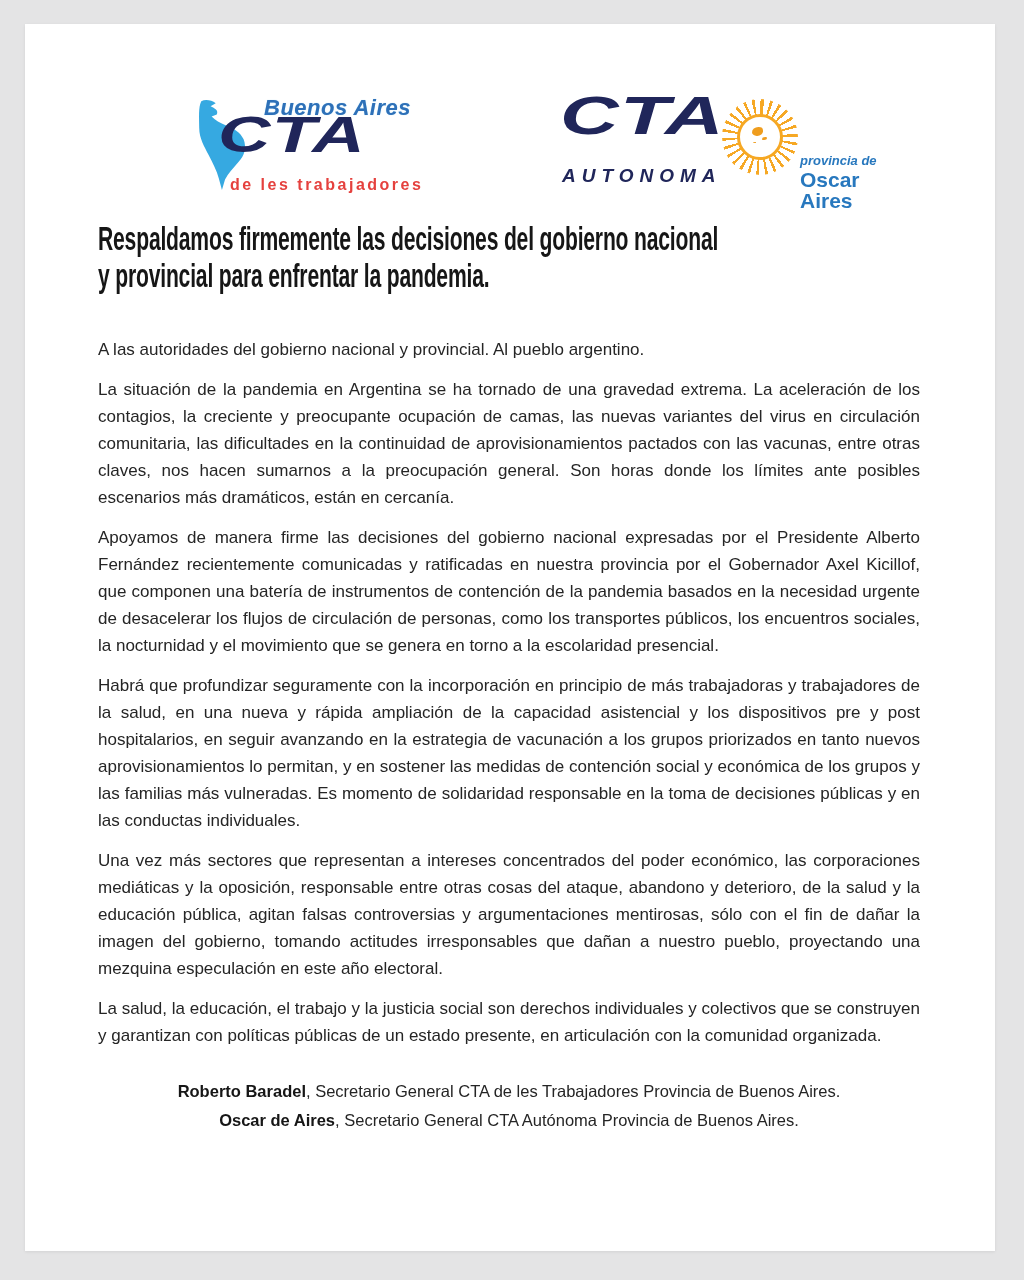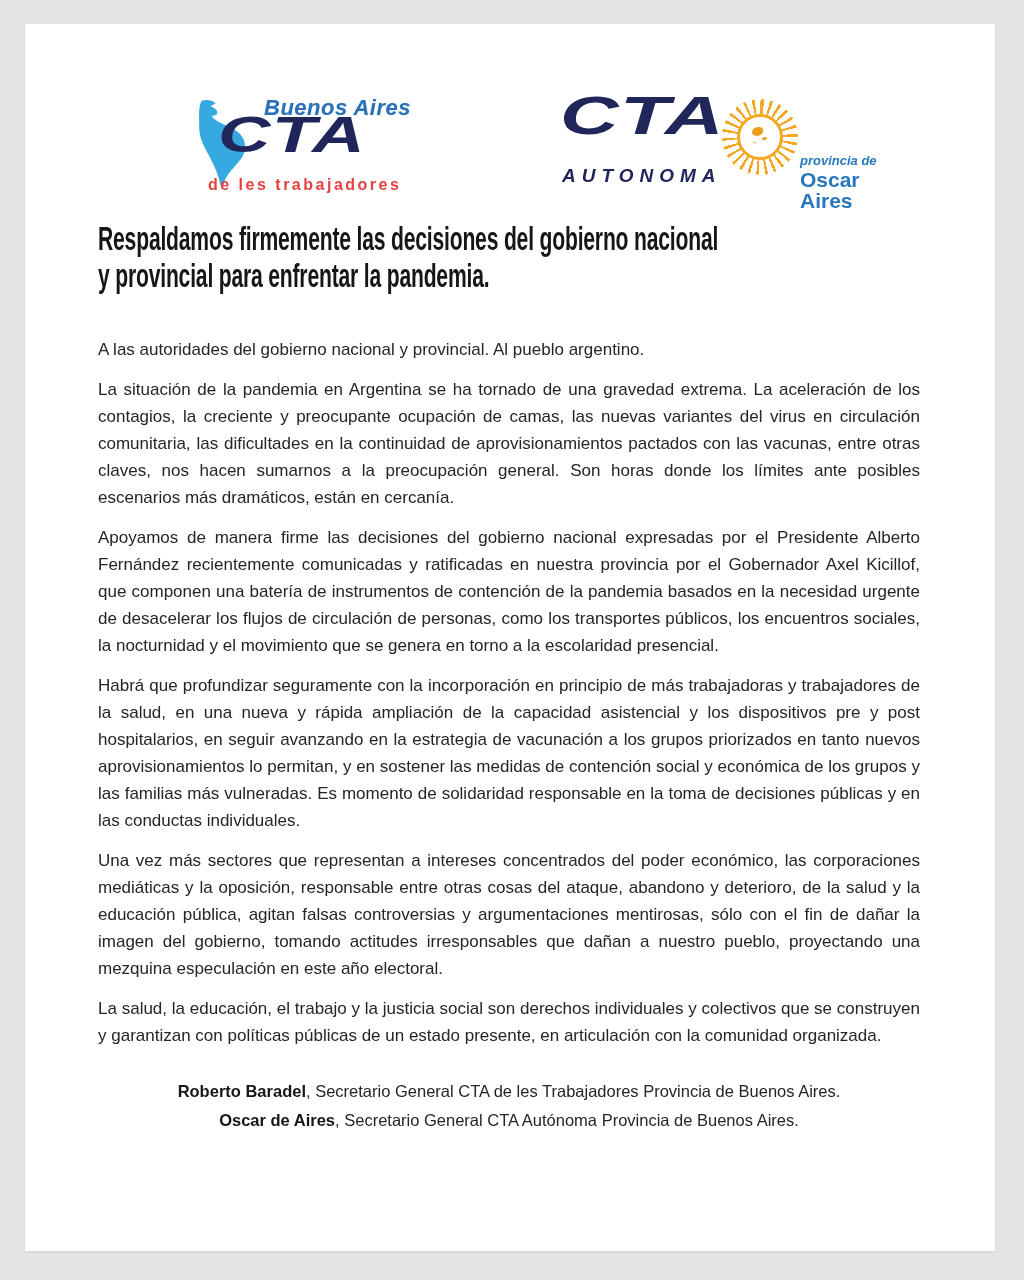--- a/index.html
+++ b/index.html
@@ -30,21 +30,21 @@
     color:#2e70b8; letter-spacing:0.5px; white-space:nowrap;
     text-shadow:0 0 1px #9fd4f0;
   }
   .ll-cta {
     position:absolute; left:40px; top:12px;
     font-style:italic; font-weight:900; font-size:50px; line-height:52px;
     color:#20265a; transform:scaleX(1.45); transform-origin:left center;
     letter-spacing:1px;
   }
   .ll-sub {
-    position:absolute; left:30px; bottom:-2px;
+    position:absolute; left:52px; bottom:-2px;
     color:#e5413e; font-weight:bold; font-size:16px; letter-spacing:2.5px;
     white-space:nowrap;
   }
   .logo-right { position:relative; width:305px; height:95px; }
   .lr-cta {
     position:absolute; left:0; top:-10px;
     font-style:italic; font-weight:900; font-size:54px; line-height:56px;
     color:#20265a; transform:scaleX(1.5); transform-origin:left center;
     letter-spacing:1px;
   }

